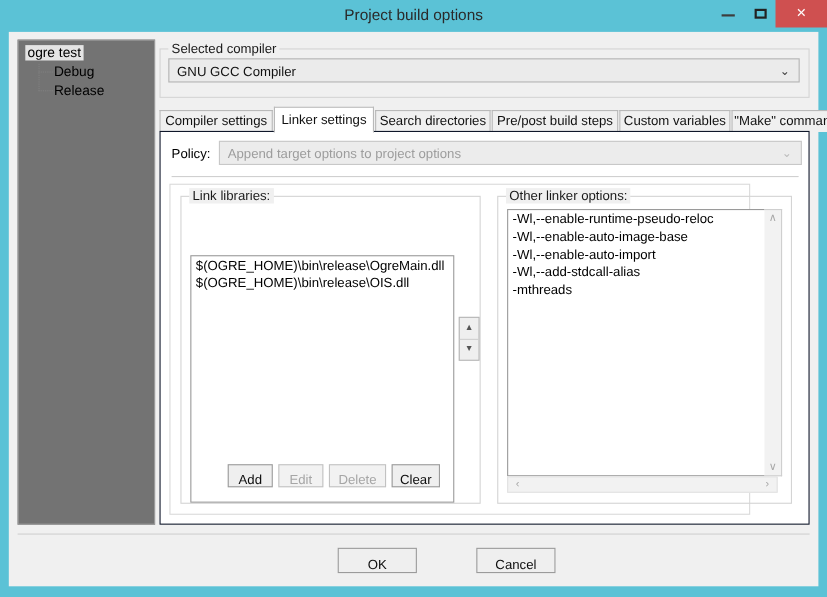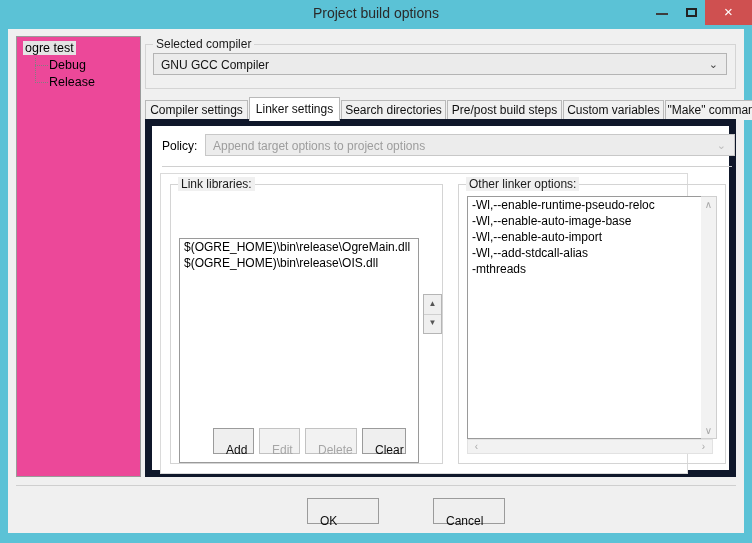--- a/index.html
+++ b/index.html
@@ -91,21 +91,21 @@
     background: #f0f0f0;
     box-sizing: border-box;
   }
 
   
   .tree-panel {
     position: absolute;
     left: 8px; top: 7px;
     width: 125px;
     height: 441px;
-    background: #ec4899;
+    background: #737373;
     border: 1px solid #9a9a9a;
     box-sizing: border-box;
     overflow: hidden;
     padding-left: 28px;
   }
   .tree-root {
     position: absolute;
     left: 6px; top: 4px;
     font-size: 12.5px;
     background: #e4e4e4;
@@ -225,21 +225,21 @@
     z-index: 5;
     border-bottom: 1px solid #ffffff;
   }
 
   .tabpage {
     position: absolute;
     left: 0; top: 83px;
     width: 591px;
     height: 358px;
     background: #ffffff;
-    border: 7px solid #0f172a;
+    border: 1px solid #0f172a;
     box-sizing: border-box;
   }
 
   .policy-row {
     position: absolute;
     left: 0; top: 8px;
     width: 589px; height: 26px;
   }
   .policy-label {
     position: absolute;
@@ -302,23 +302,23 @@
 
   
   .btn {
     position: absolute;
     background: #efefef;
     border: 1px solid #9b9b9b;
     box-sizing: border-box;
     font-size: 12px;
     color: #0d0d0d;
     font-family: "Liberation Sans", sans-serif;
-    text-align: left;
+    text-align: center;
     cursor: default;
-    padding: 12px;
+    padding: 4px;
     white-space: nowrap;
   }
   .btn.disabled { color: #a6a6a6; border-color: #c2c2c2; background: #f2f2f2; }
 
   .btn-add    { left: 42px;  top: 243px; width: 41px; height: 21px; }
   .btn-edit   { left: 88px;  top: 243px; width: 41px; height: 21px; }
   .btn-delete { left: 134px; top: 243px; width: 52px; height: 21px; }
   .btn-clear  { left: 191px; top: 243px; width: 44px; height: 21px; }
   .btn-copy   { left: 79px;  top: 270px; width: 118px; height: 21px; }
 

